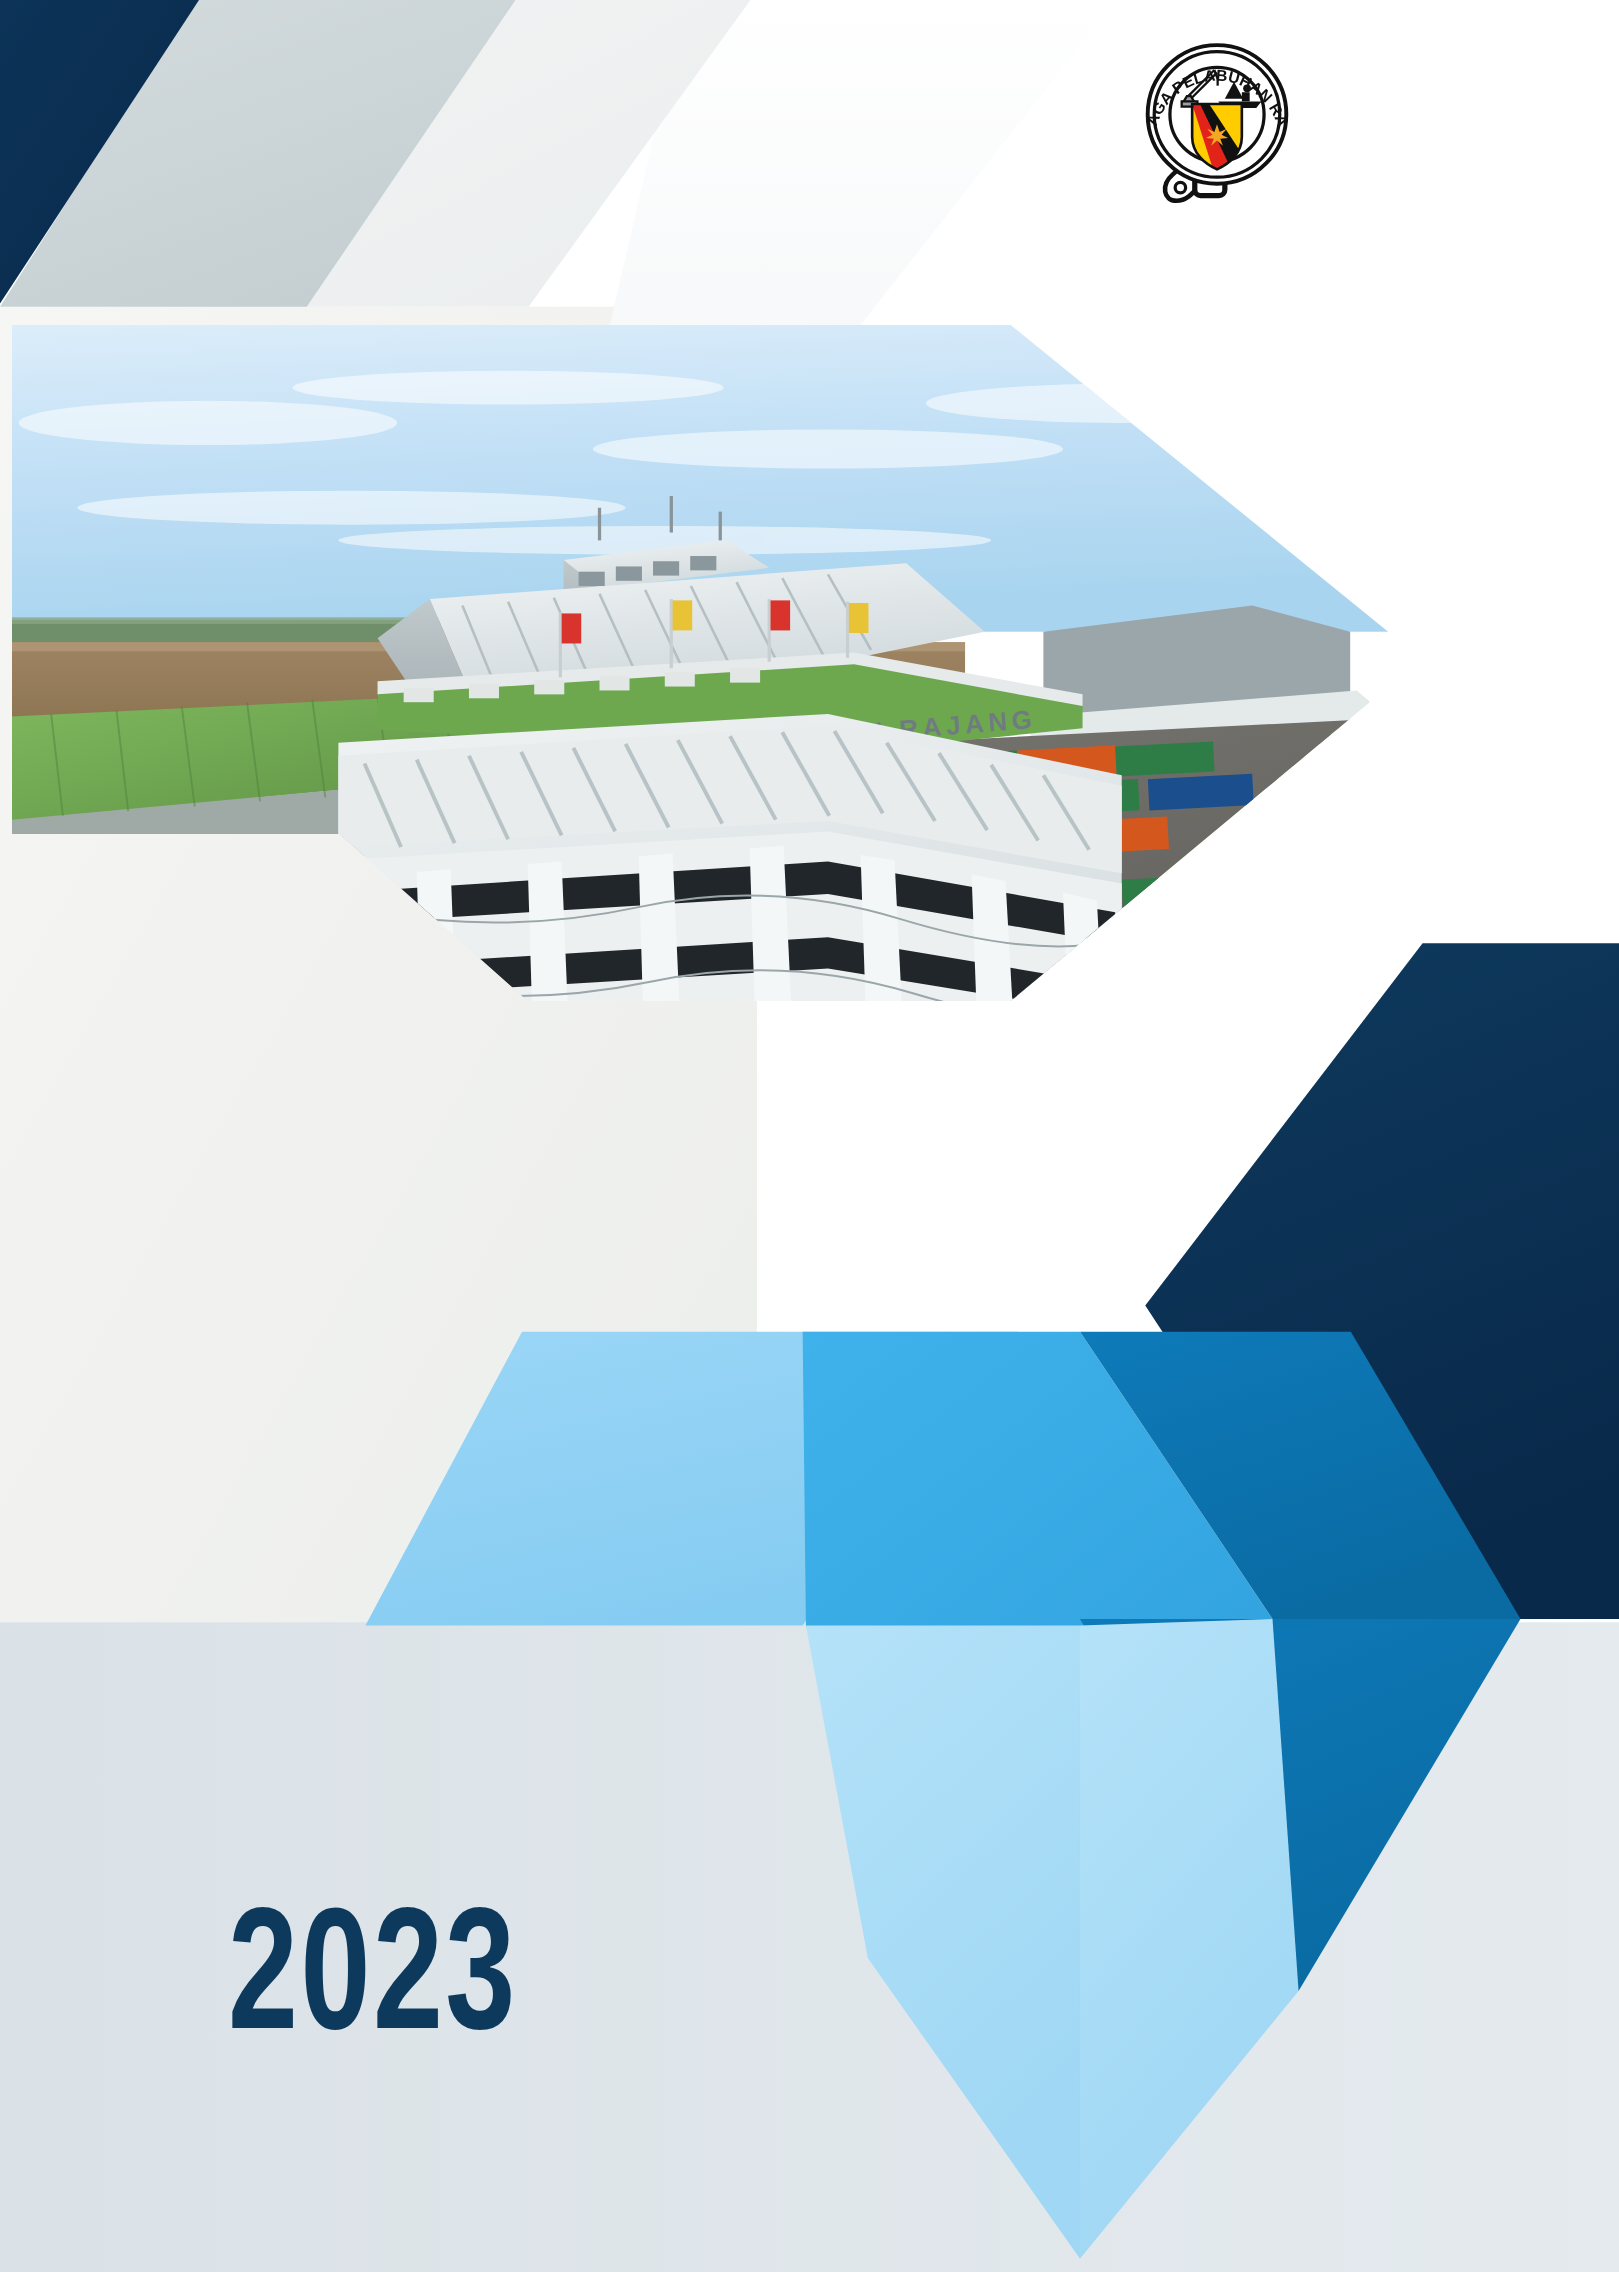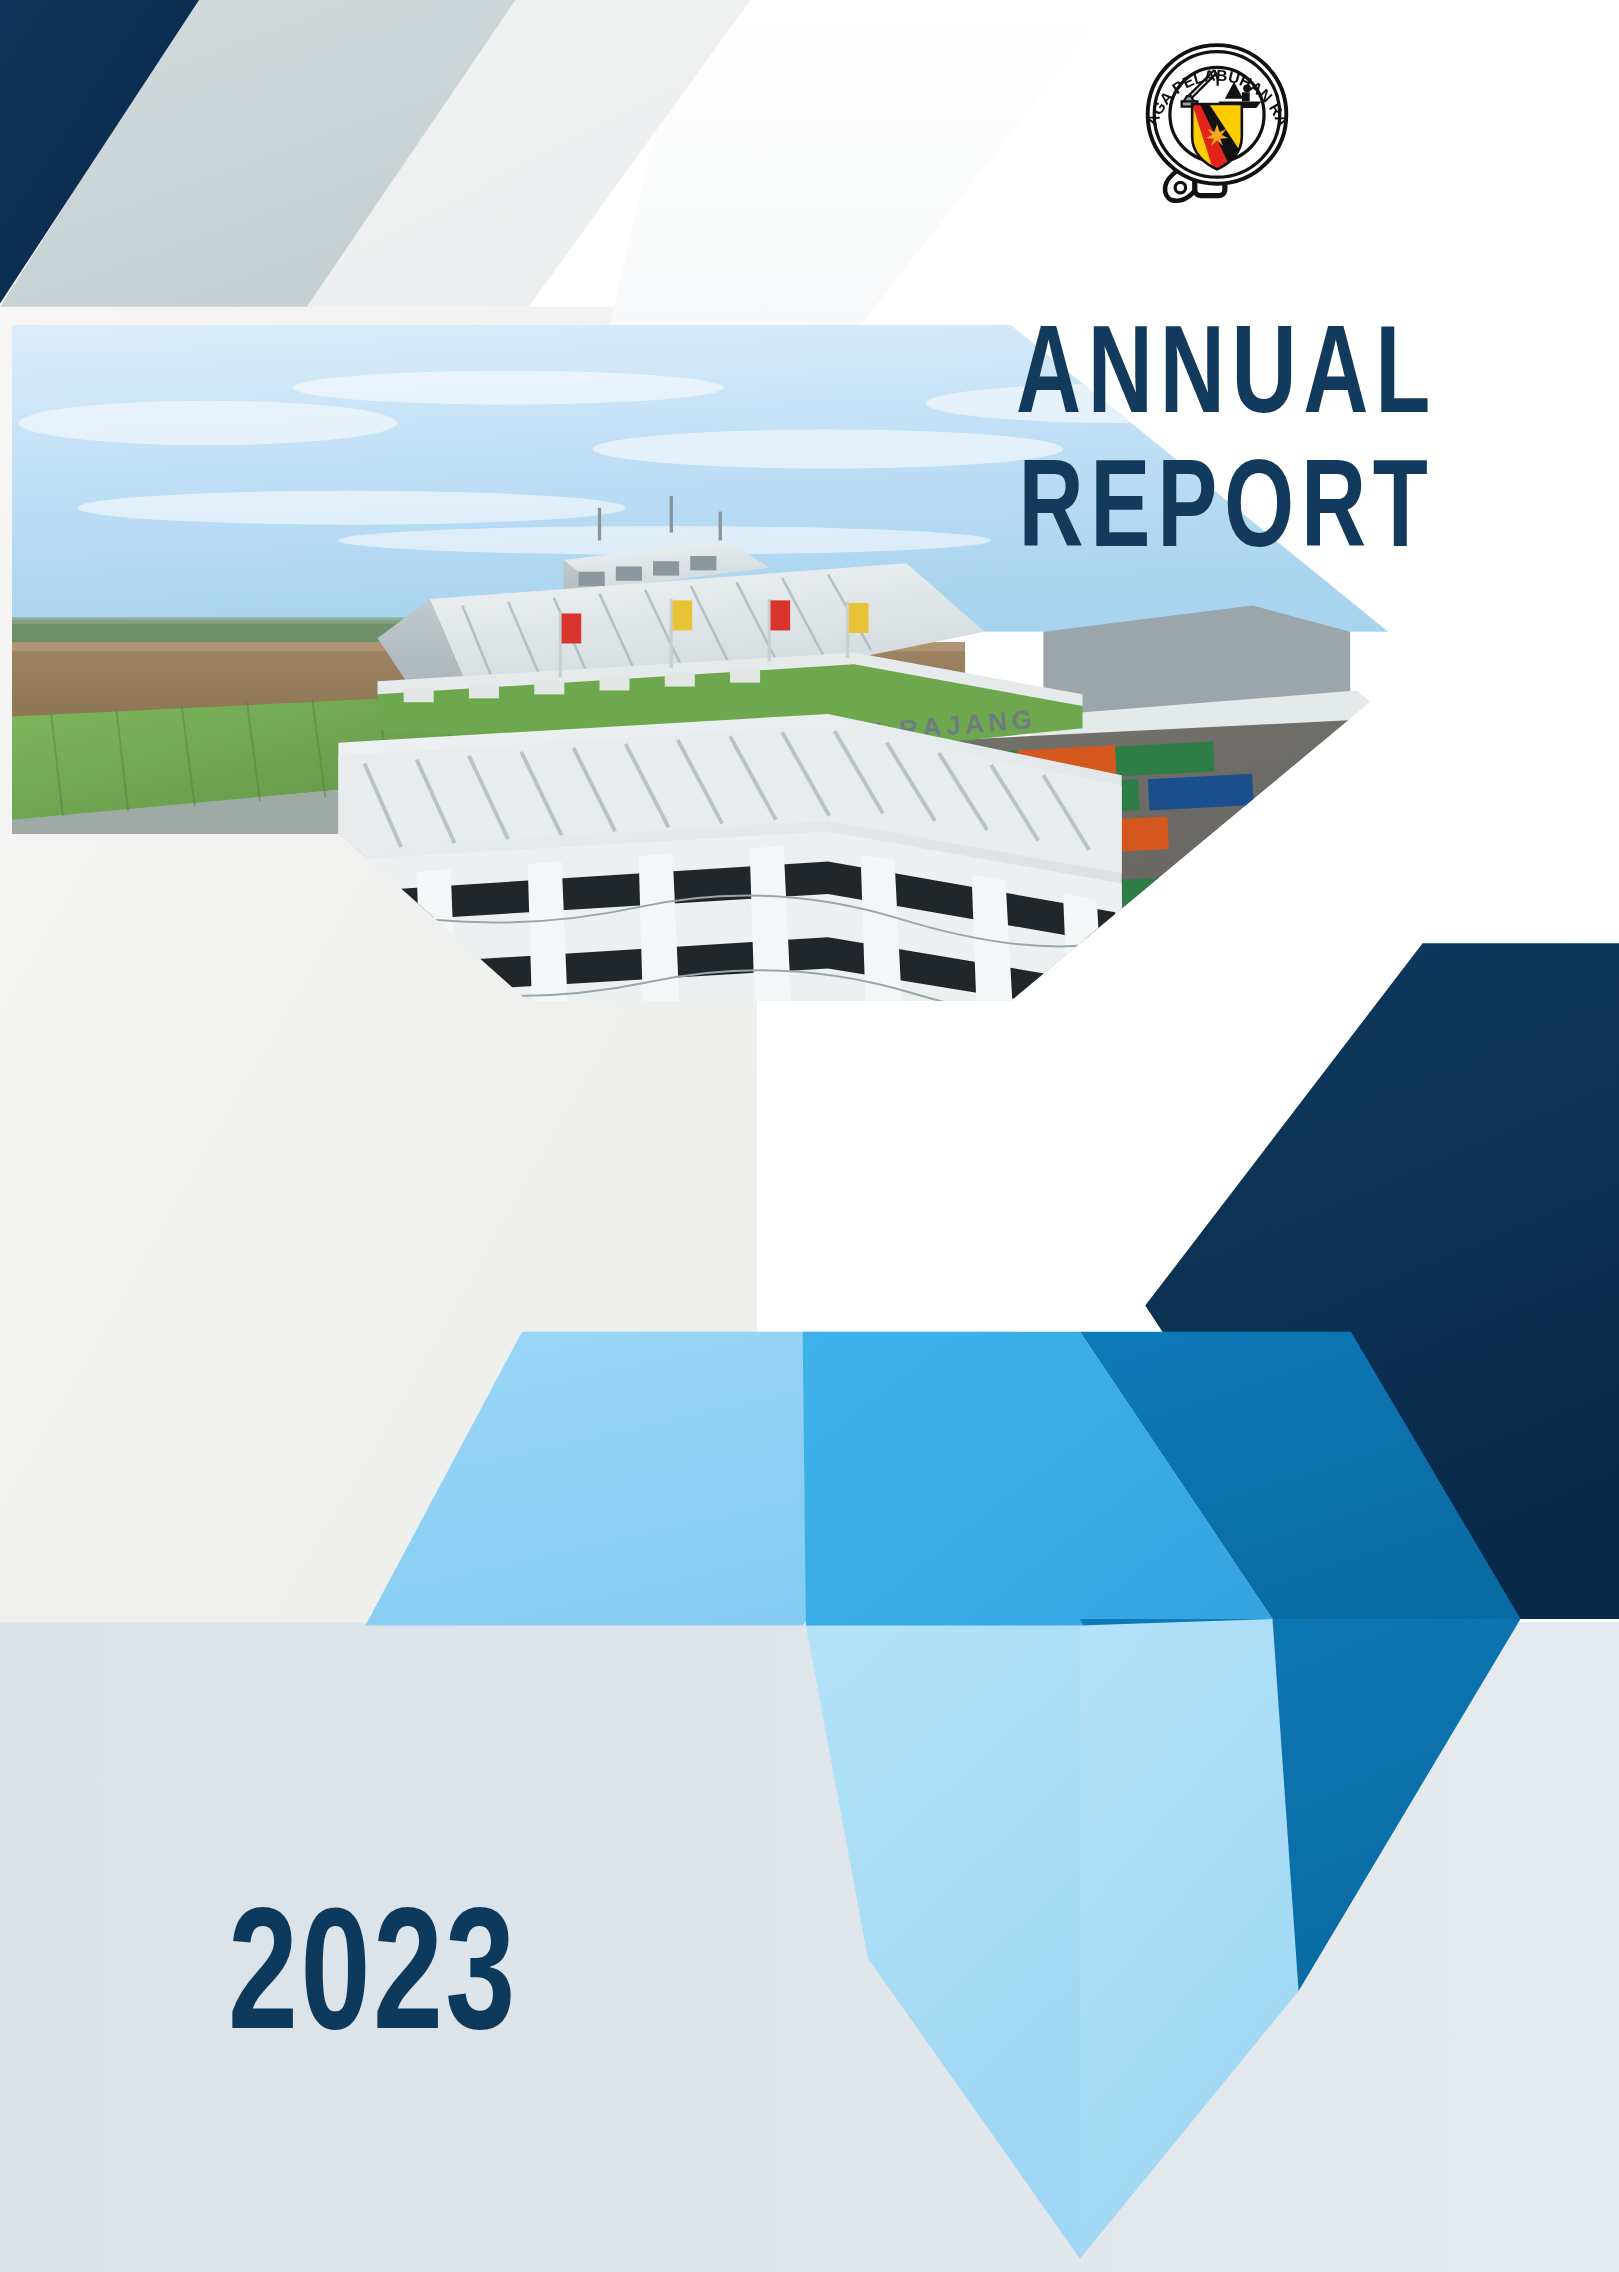--- a/index.html
+++ b/index.html
@@ -446,21 +446,17 @@
         <polygon points="92,104 104,104 152,204 124,204" fill="#E2231A"></polygon>
       </g>
       <path d="M92,104 h76 v50 c0,26 -20,42 -38,50 c-18,-8 -38,-24 -38,-50 z" fill="none" stroke="#111111" stroke-width="4"></path>
 
       <g transform="translate(130,152)">
         <polygon fill="#F5A623" points="0,-17 4,-5 15,-10 7,-1 17,4 5,5 9,16 0,8 -9,16 -5,5 -17,4 -7,-1 -15,-10 -4,-5"></polygon>
       </g>
     </g>
   </svg>
 
-  <div id="title-block">
-    <div class="title-line" id="title-line-1">ANNUAL</div>
-    <div class="title-line" id="title-line-2">REPORT</div>
-  </div>
 
   <div id="year">2023</div>
 
 </div>
 
 
 </body></html>

